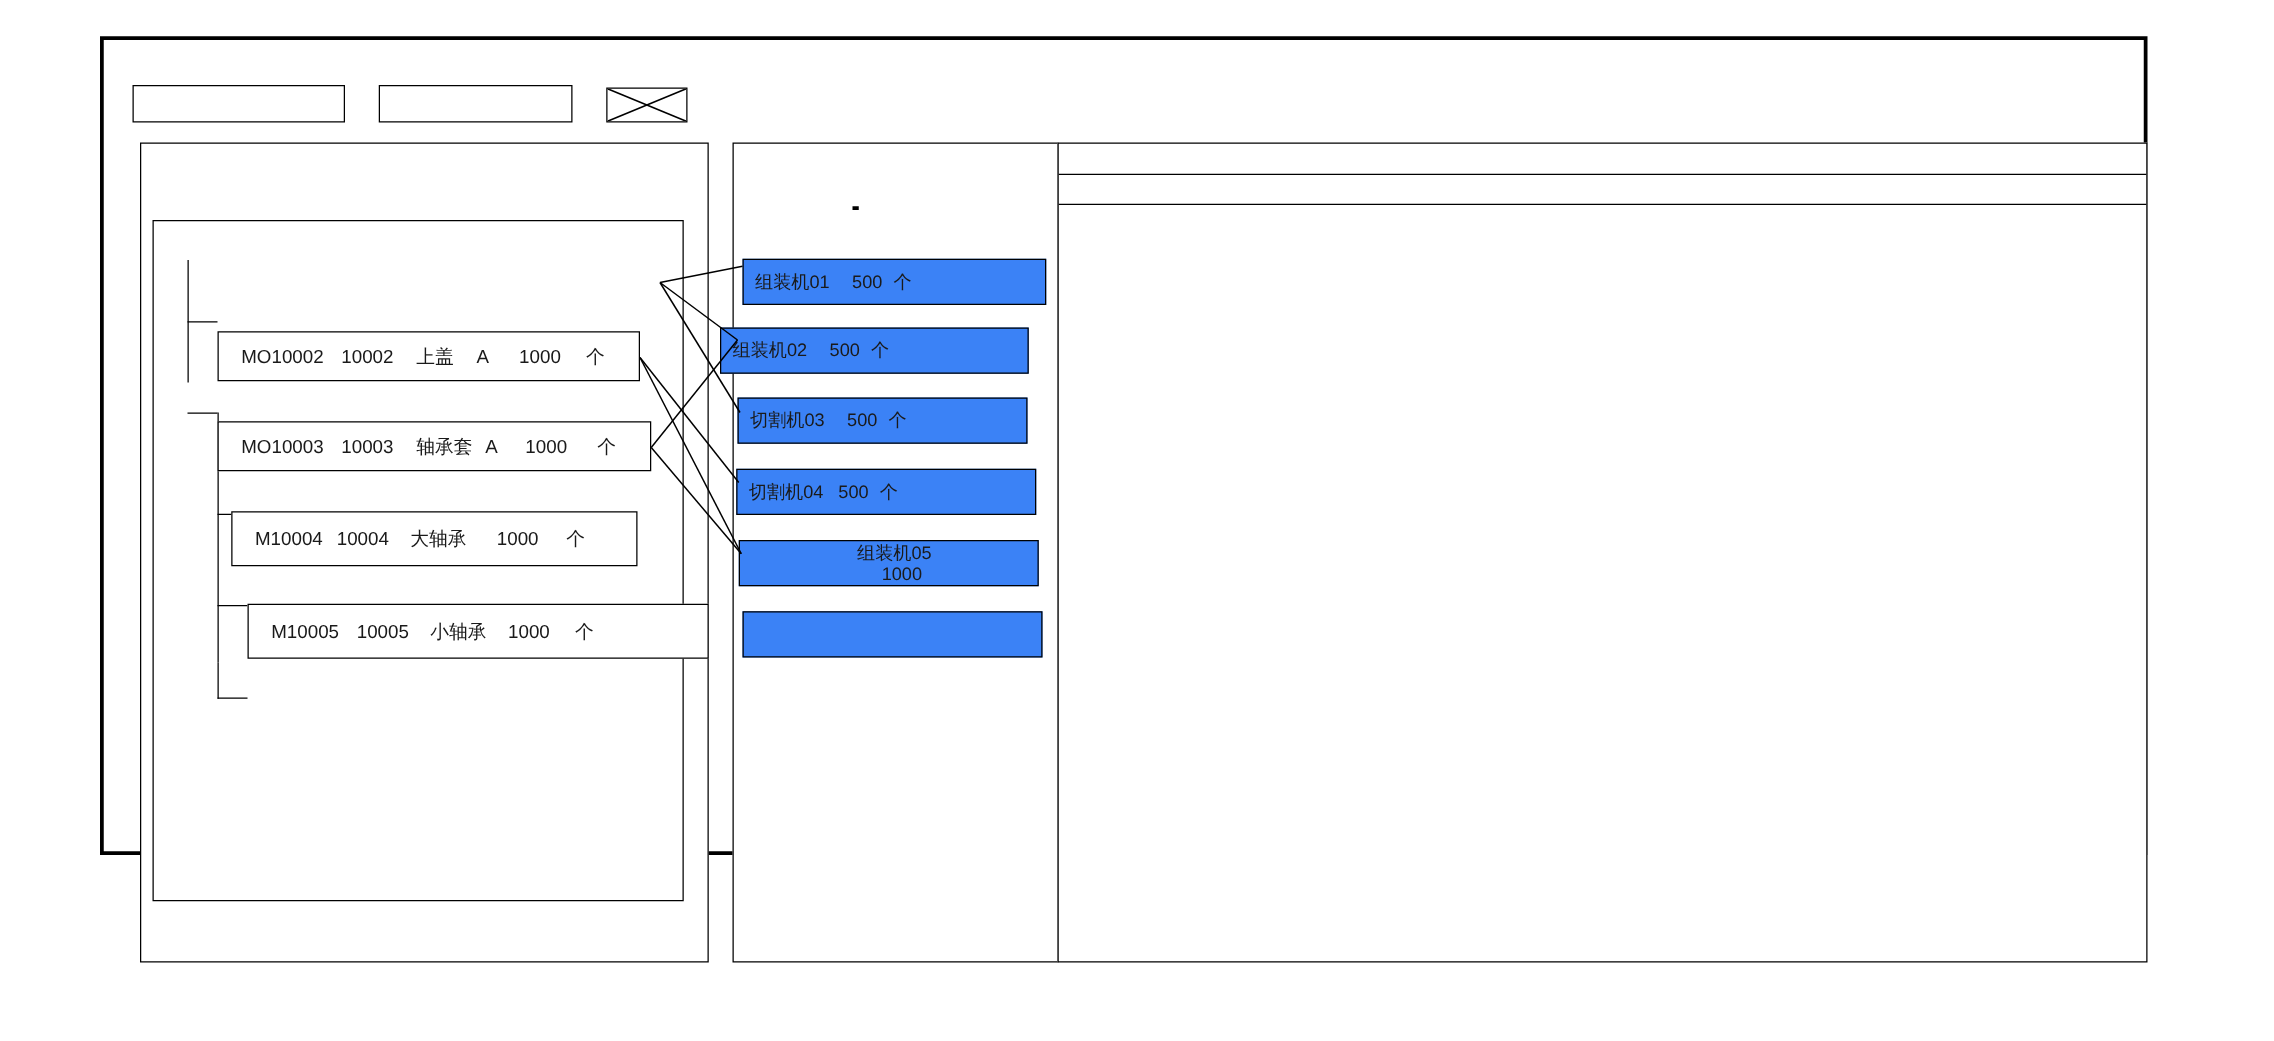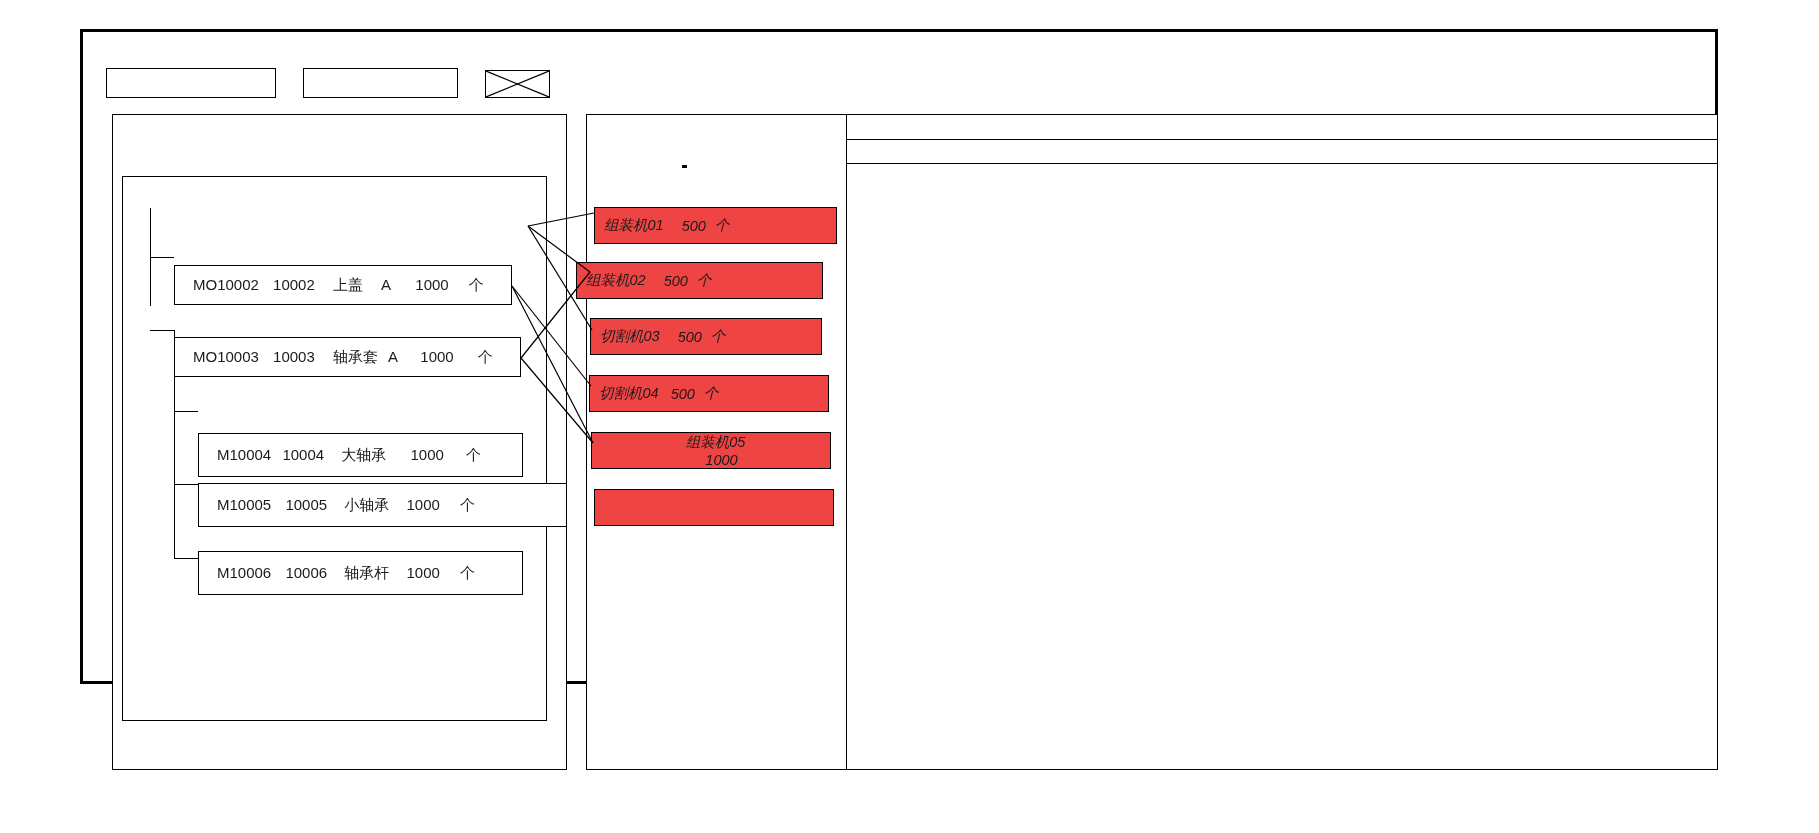--- a/index.html
+++ b/index.html
@@ -139,28 +139,27 @@
     background: #000000;
   }
   .conn-v { width: 1.3px; }
   .conn-h { height: 1.3px; }
 
   
   .machine-card {
     position: absolute;
     border: 1.6px solid #000000;
     box-sizing: border-box;
-    background: #ef4444;
+    background: #3b82f6;
     font-size: 14.5px;
     display: flex;
     align-items: center;
     white-space: nowrap;
     overflow: hidden;
     padding-left: 9px;
-    font-style: italic;
   }
   .machine-card .m-name { display: inline-block; }
   .machine-card .m-qty  { display: inline-block; margin-left: 18px; text-align: right; }
   .machine-card .m-unit { display: inline-block; margin-left: 9px; }
 
   .middle-dot {
     position: absolute;
     left: 682px;
     top: 165px;
     width: 5px;
@@ -227,49 +226,40 @@
     <span class="cells">
       <span class="cell">MO10003</span>
       <span class="cell" style="margin-left:10px;">10003</span>
       <span class="cell" style="margin-left:14px;">轴承套</span>
       <span class="cell" style="margin-left:6px;">A</span>
       <span class="cell" style="margin-left:18px;">1000</span>
       <span class="cell" style="margin-left:20px;">个</span>
     </span>
   </div>
 
-  <div class="tree-row" style="left:198px; top:409px; width:325px; height:44px;margin-top:24px;">
+  <div class="tree-row" style="left:185px; top:409px; width:325px; height:44px;">
     <span class="cells">
       <span class="cell">M10004</span>
       <span class="cell" style="margin-left:7px;">10004</span>
       <span class="cell" style="margin-left:13px;">大轴承</span>
       <span class="cell" style="margin-left:20px;">1000</span>
       <span class="cell" style="margin-left:18px;">个</span>
     </span>
   </div>
 
   <div class="tree-row" style="left:198px; top:483px; width:369px; height:44px;">
     <span class="cells">
       <span class="cell">M10005</span>
       <span class="cell" style="margin-left:10px;">10005</span>
       <span class="cell" style="margin-left:13px;">小轴承</span>
       <span class="cell" style="margin-left:13px;">1000</span>
       <span class="cell" style="margin-left:16px;">个</span>
     </span>
   </div>
 
-  <div class="tree-row" style="left:198px; top:551px; width:325px; height:44px;">
-    <span class="cells">
-      <span class="cell">M10006</span>
-      <span class="cell" style="margin-left:10px;">10006</span>
-      <span class="cell" style="margin-left:13px;">轴承杆</span>
-      <span class="cell" style="margin-left:13px;">1000</span>
-      <span class="cell" style="margin-left:16px;">个</span>
-    </span>
-  </div>
 
   <div class="panel panel-middle"></div>
   <div class="middle-dot"></div>
 
   <div class="machine-card" style="left:594px; top:207px; width:243px; height:37px;">
     <span class="m-name">组装机01</span>
     <span class="m-qty">500</span>
     <span class="m-unit">个</span>
   </div>
 

